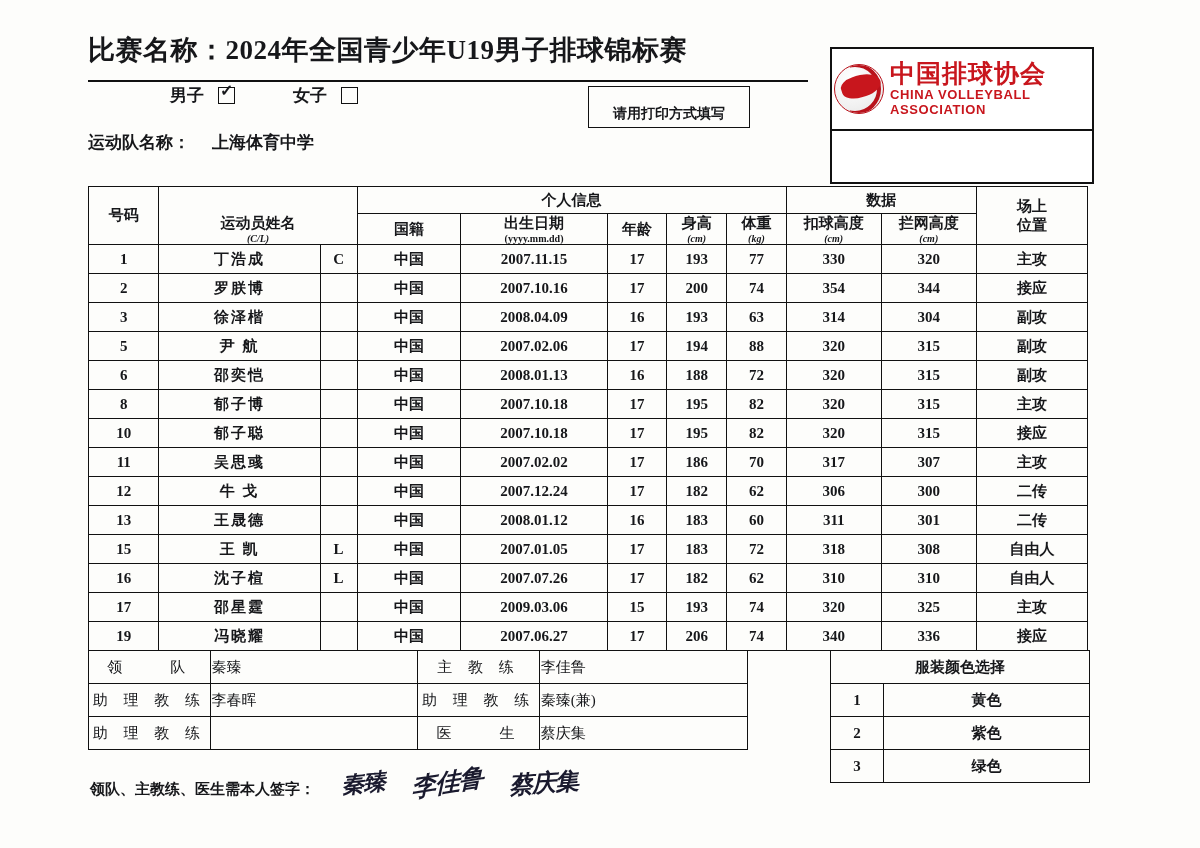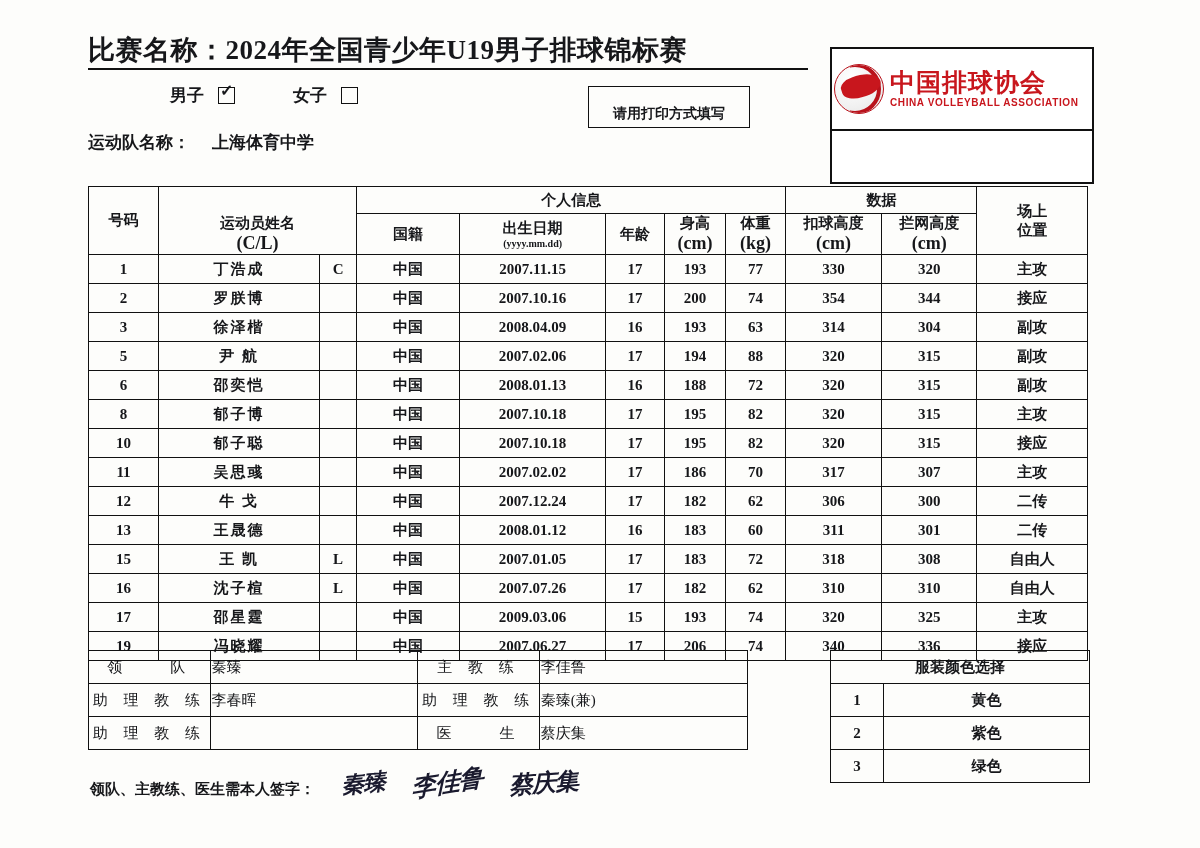--- a/index.html
+++ b/index.html
@@ -27,21 +27,21 @@
     position: absolute;
     left: 88px;
     top: 32px;
     width: 720px;
   }
   .title-text {
     font-size: 27px;
     font-weight: bold;
     letter-spacing: 0.5px;
     border-bottom: 2px solid #111;
-    padding-bottom: 0;
+    padding-bottom: 12px;
     white-space: nowrap;
   }
   .gender-row {
     position: absolute;
     left: 170px;
     top: 84px;
     font-size: 17px;
     font-weight: bold;
     display: flex;
     align-items: center;
@@ -133,21 +133,21 @@
     transform: rotate(-18deg);
   }
   .logo-cn {
     font-size: 25px;
     font-weight: bold;
     color: #c8161d;
     letter-spacing: 1px;
     line-height: 1.05;
   }
   .logo-en {
-    font-size: 10px;
+    font-size: 13px;
     font-weight: bold;
     color: #c8161d;
     letter-spacing: 0.6px;
     font-family: "Liberation Sans", sans-serif;
   }
   .logo-bottom {
     height: 50px;
     display: flex;
     align-items: center;
     gap: 14px;
@@ -172,21 +172,21 @@
     border-collapse: collapse;
     font-size: 15px;
   }
   table.main th, table.main td {
     border: 1.3px solid #111;
     text-align: center;
     padding: 0;
     font-weight: bold;
   }
   table.main thead th { height: 26px; }
-  .hd-sub { font-size: 18px; font-weight: bold; }
+  .hd-sub { font-size: 10px; font-weight: bold; font-style: italic; }
   .hd-tiny { font-size: 10px; font-weight: bold; }
   table.main tbody td { height: 28px; font-size: 15px; }
   .col-num { width: 74px; }
   .col-name { width: 172px; }
   .col-cl { width: 38px; }
   .col-nat { width: 110px; }
   .col-bd { width: 152px; }
   .col-age { width: 62px; }
   .col-h { width: 62px; }
   .col-w { width: 62px; }

